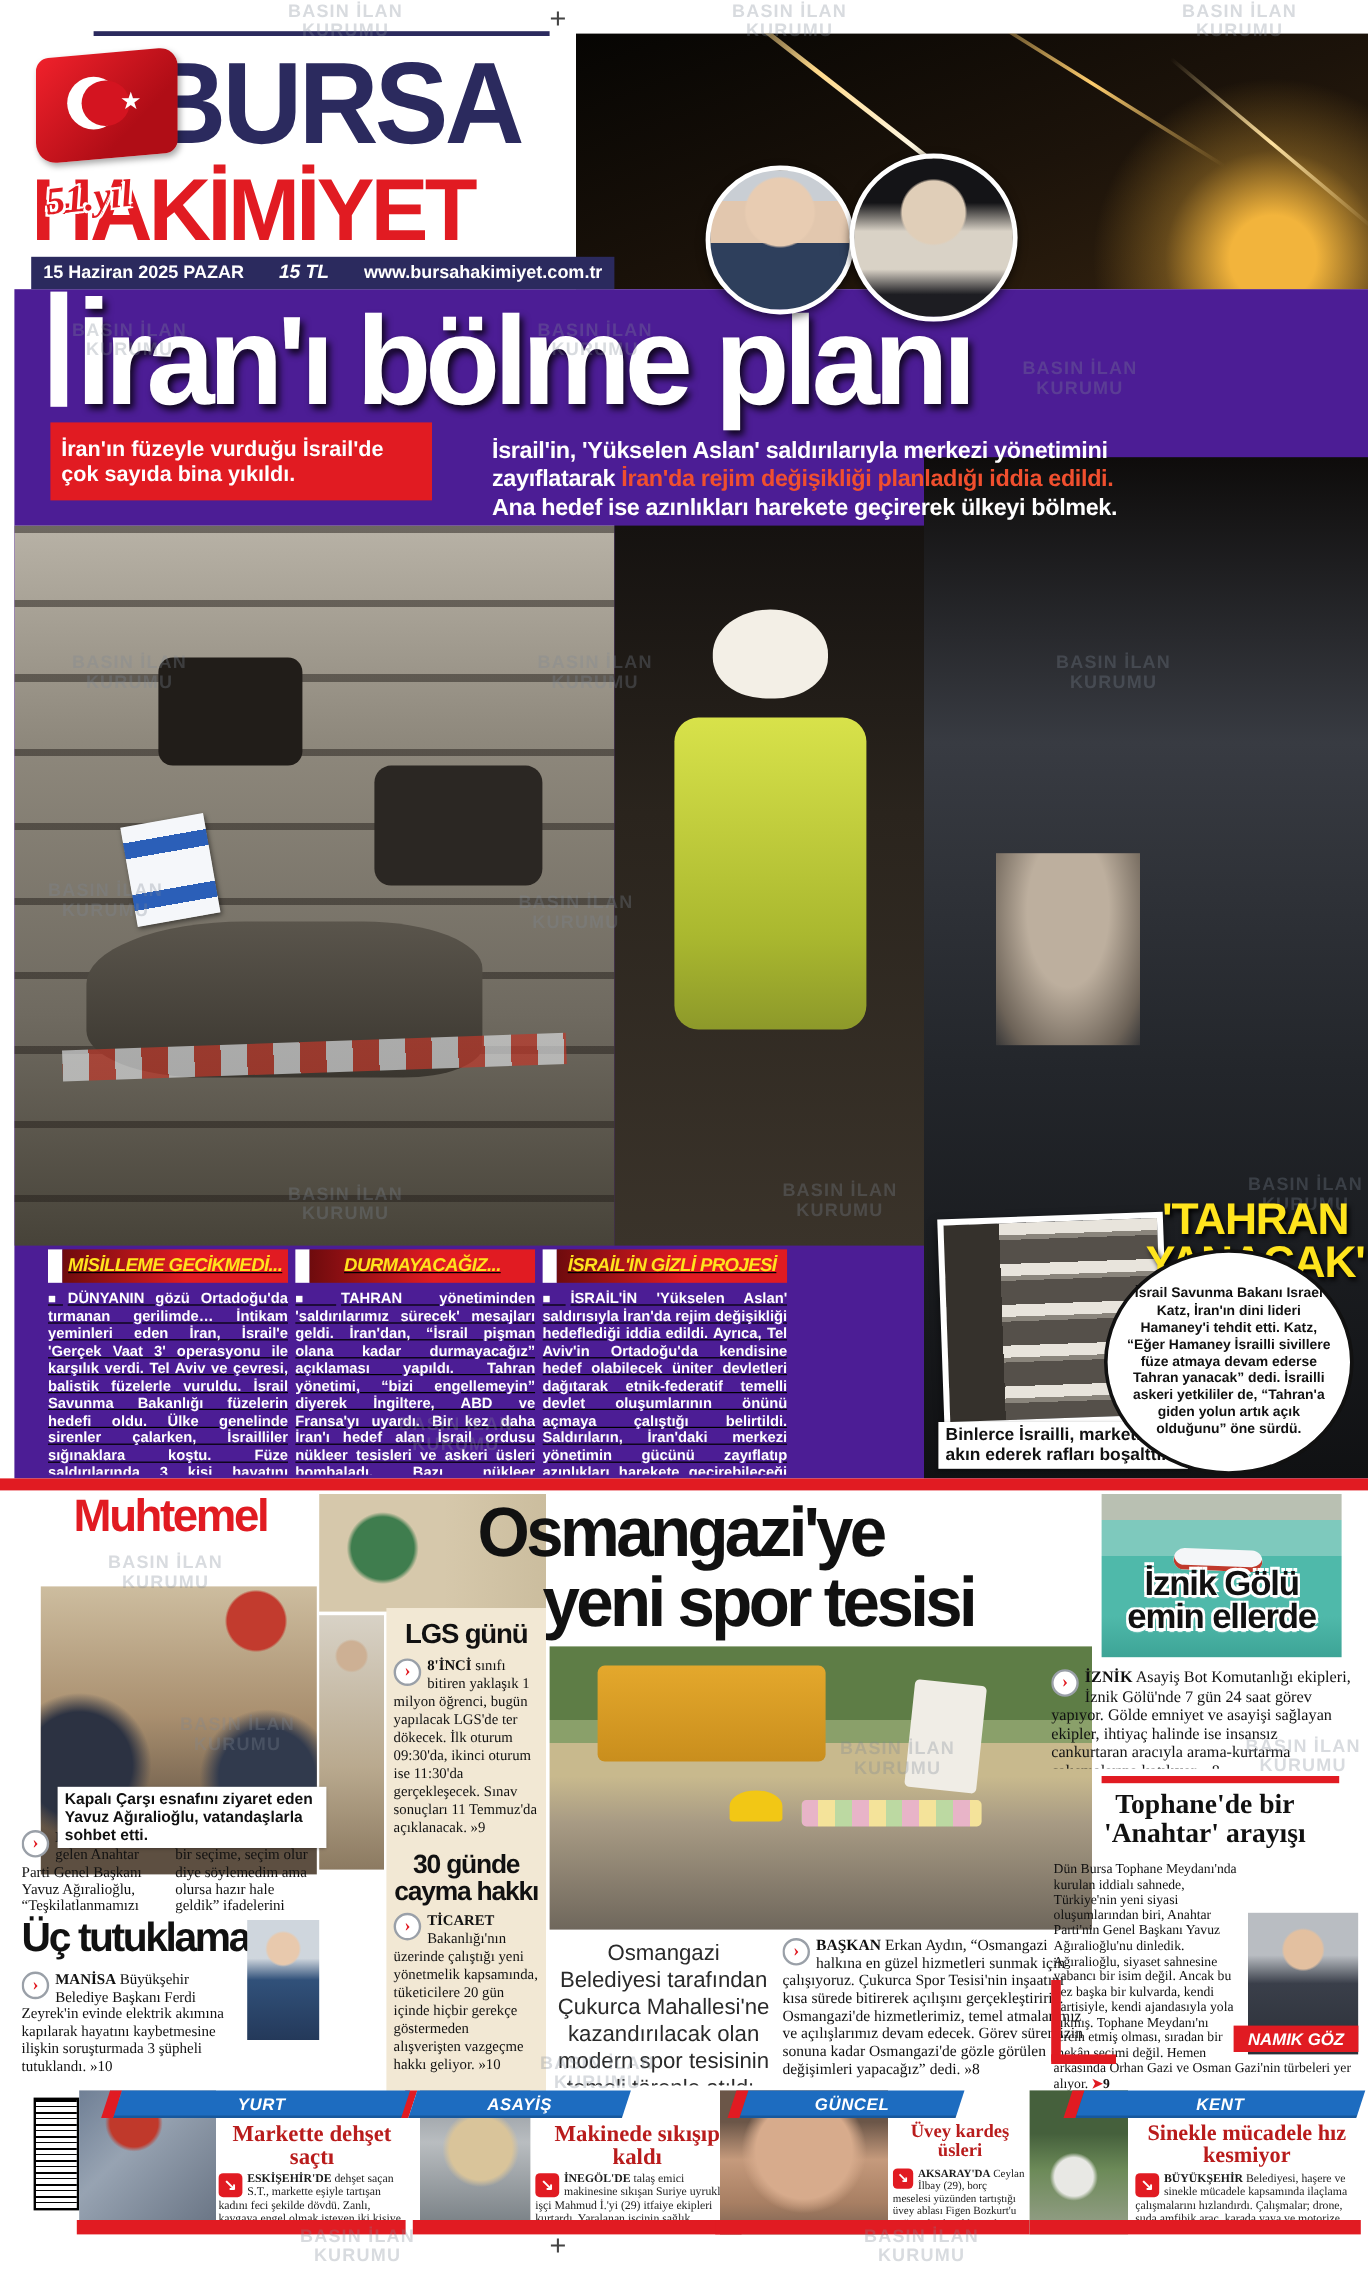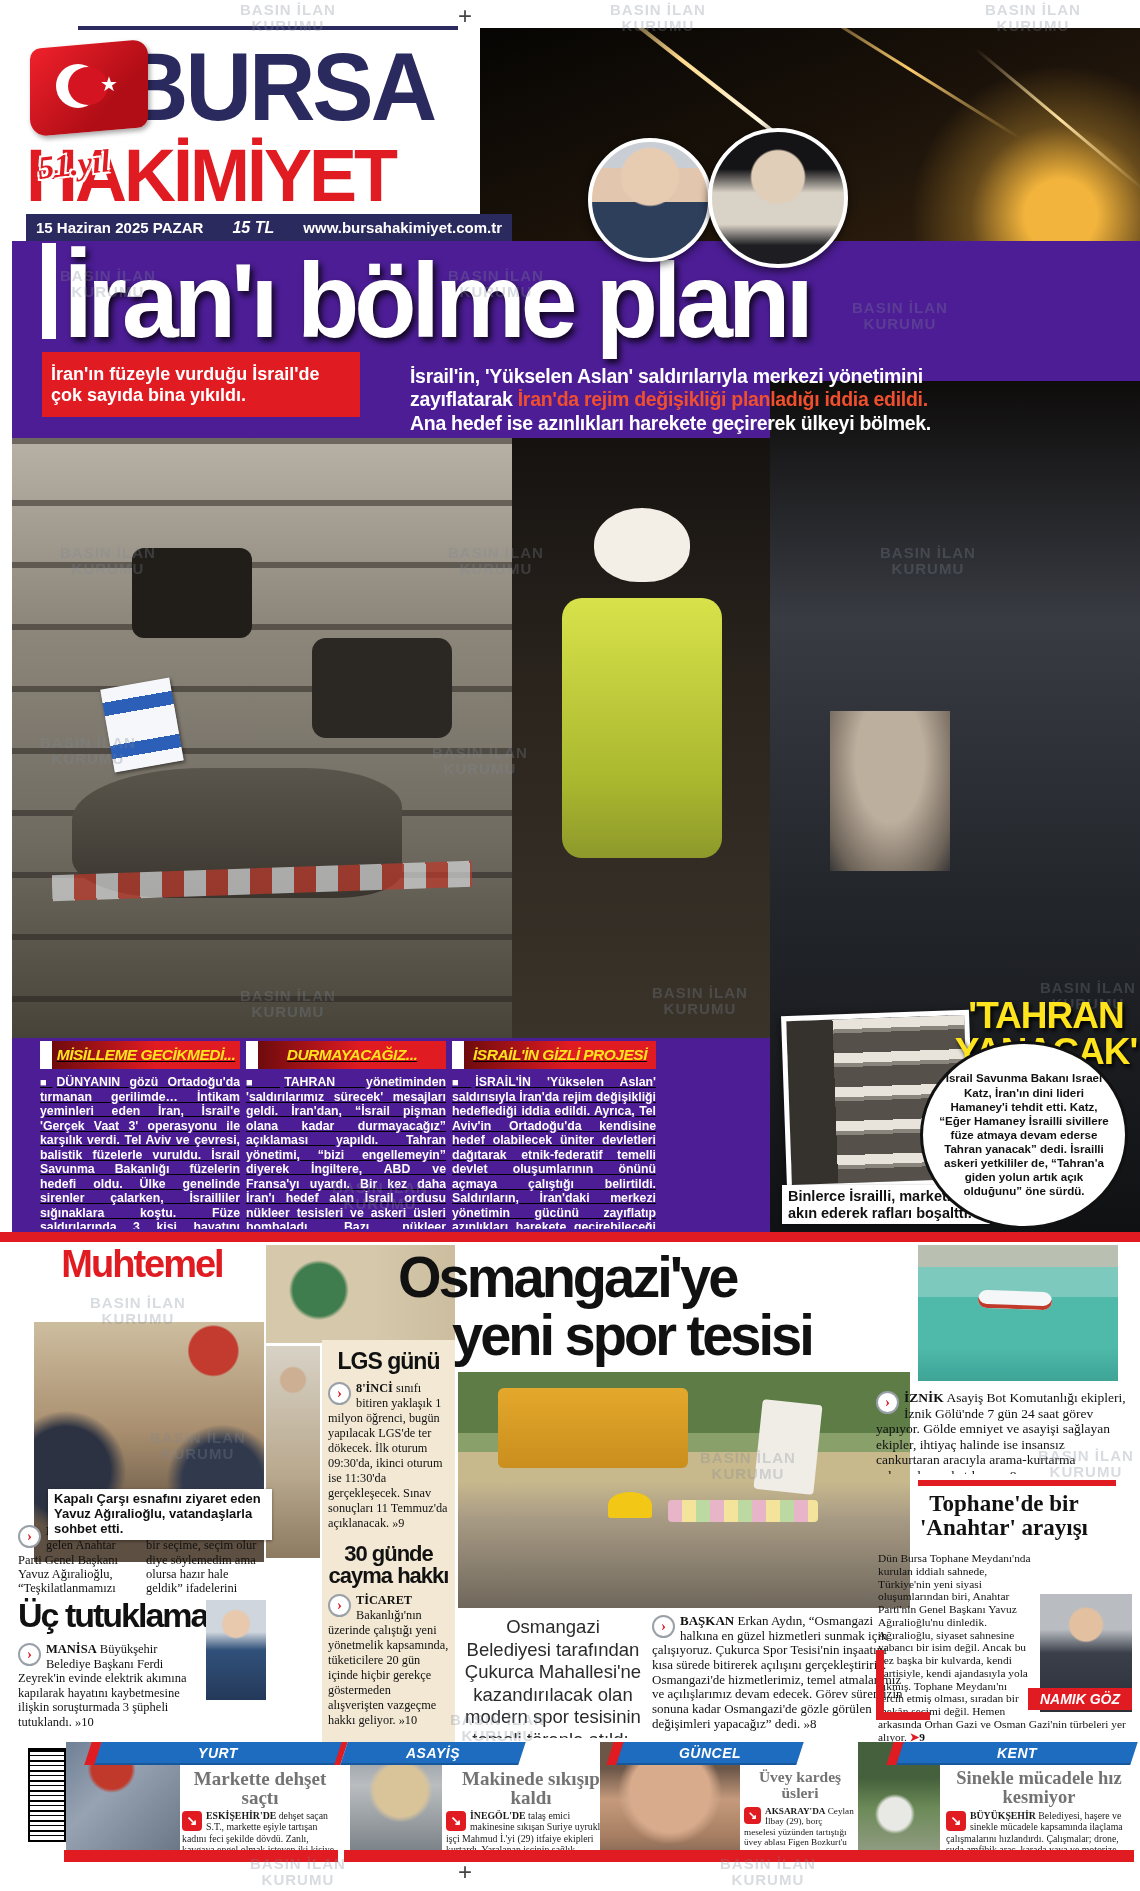--- a/index.html
+++ b/index.html
@@ -34,21 +34,21 @@
   .capbox{background:#fff;color:#111;font-weight:bold;font-size:13.5px;line-height:1.15;padding:3px 6px;box-shadow:0 1px 3px rgba(0,0,0,.4);}
   .pgref{color:#e11b22;font-weight:bold;}
   .pgref b{color:#111;}
   
   .card{position:absolute;height:120px;}
   .card .cphoto{position:absolute;top:0;bottom:12px;}
   .card .band{position:absolute;top:0;height:23px;background:#1d6cc0;transform:skewX(-18deg);box-shadow:inset 0 -2px 0 rgba(0,0,0,.18);z-index:2;}
   .card .band span{display:block;transform:skewX(18deg);color:#fff;font-weight:bold;font-style:italic;
                    font-size:14px;line-height:23px;text-align:center;letter-spacing:.5px;}
   .card .btip{position:absolute;top:0;width:10px;height:23px;background:#e11b22;transform:skewX(-18deg);z-index:1;}
-  .card .chead{position:absolute;font-family:"Liberation Serif",serif;font-weight:bold;color:#737373;
+  .card .chead{position:absolute;font-family:"Liberation Serif",serif;font-weight:bold;color:#b91c1c;
                text-align:center;line-height:1.02;}
   .card .cbody{position:absolute;font-family:"Liberation Serif",serif;color:#1a1a1a;text-align:left;overflow:hidden;}
   .card .cicon{float:left;width:20px;height:20px;background:#e11b22;border-radius:4px;color:#fff;
                display:flex;align-items:center;justify-content:center;font-size:13px;font-weight:bold;margin:1px 4px 0 0;}
   .card .rbarb{position:absolute;left:0;right:0;bottom:0;height:12px;background:#e11b22;}
   .plusmark{position:absolute;color:#444;font-size:24px;font-weight:normal;z-index:5;}
 </style>
 </head>
 <body>
 
@@ -199,20 +199,24 @@
   </div>
   <div class="abs" style="left:462px;top:1616px;width:182px;height:122px;font-size:18.5px;line-height:1.22;color:#2a2a2a;text-align:center;overflow:hidden;">Osmangazi Belediyesi tarafından Çukurca Mahallesi'ne kazandırılacak olan modern spor tesisinin temeli törenle atıldı.</div>
   <div class="abs serif" style="left:652px;top:1614px;width:258px;height:128px;font-size:13px;line-height:1.13;color:#111;overflow:hidden;">
     <span class="marker">
         <span>›</span>
       </span><b>BAŞKAN</b><span> Erkan Aydın, “Osmangazi halkına en güzel hizmetleri sunmak için çalışıyoruz. Çukurca Spor Tesisi'nin inşaatını kısa sürede bitirerek açılışını gerçekleştiririz. Osmangazi'de hizmetlerimiz, temel atmalarımız ve açılışlarımız devam edecek. Görev süremizin sonuna kadar Osmangazi'de gözle görülen değişimleri yapacağız” dedi. »8</span>
   </div>
 
   <div class="abs" style="left:918px;top:1245px;width:200px;height:136px;background:linear-gradient(180deg,#b9c0b2 0 16%,#7ec9bd 16% 38%,#4fb9aa 38% 75%,#3da496);">
     <div class="abs" style="left:60px;top:46px;width:74px;height:18px;background:#f4f6f8;border-radius:9px;box-shadow:inset 0 -4px 0 #c0392b;transform:rotate(2deg);"></div>
+  </div>
+  <div class="abs" style="left:902px;top:1306px;width:232px;text-align:center;font-weight:bold;font-size:29px;line-height:.98;letter-spacing:-1px;color:#111;text-shadow:-2px -2px 0 #fff,2px -2px 0 #fff,-2px 2px 0 #fff,2px 2px 0 #fff,0 3px 1px #fff;z-index:3;">
+    <span>İznik Gölü</span><br>
+    <span>emin ellerde</span>
   </div>
   <div class="abs serif" style="left:876px;top:1390px;width:254px;height:84px;font-size:13.5px;line-height:1.15;color:#111;overflow:hidden;">
     <span class="marker">
         <span>›</span>
       </span><b>İZNİK</b><span> Asayiş Bot Komutanlığı ekipleri, İznik Gölü'nde 7 gün 24 saat görev yapıyor. Gölde emniyet ve asayişi sağlayan ekipler, ihtiyaç halinde ise insansız cankurtaran aracıyla arama-kurtarma çalışmalarına katılıyor. »8</span>
   </div>
 
   <div class="abs" style="left:918px;top:1480px;width:198px;height:6px;background:#e11b22;"></div>
   <div class="abs serif" style="left:878px;top:1492px;width:252px;text-align:center;font-weight:bold;font-size:23px;line-height:1.05;color:#111;">
     <span>Tophane'de bir</span><br>

